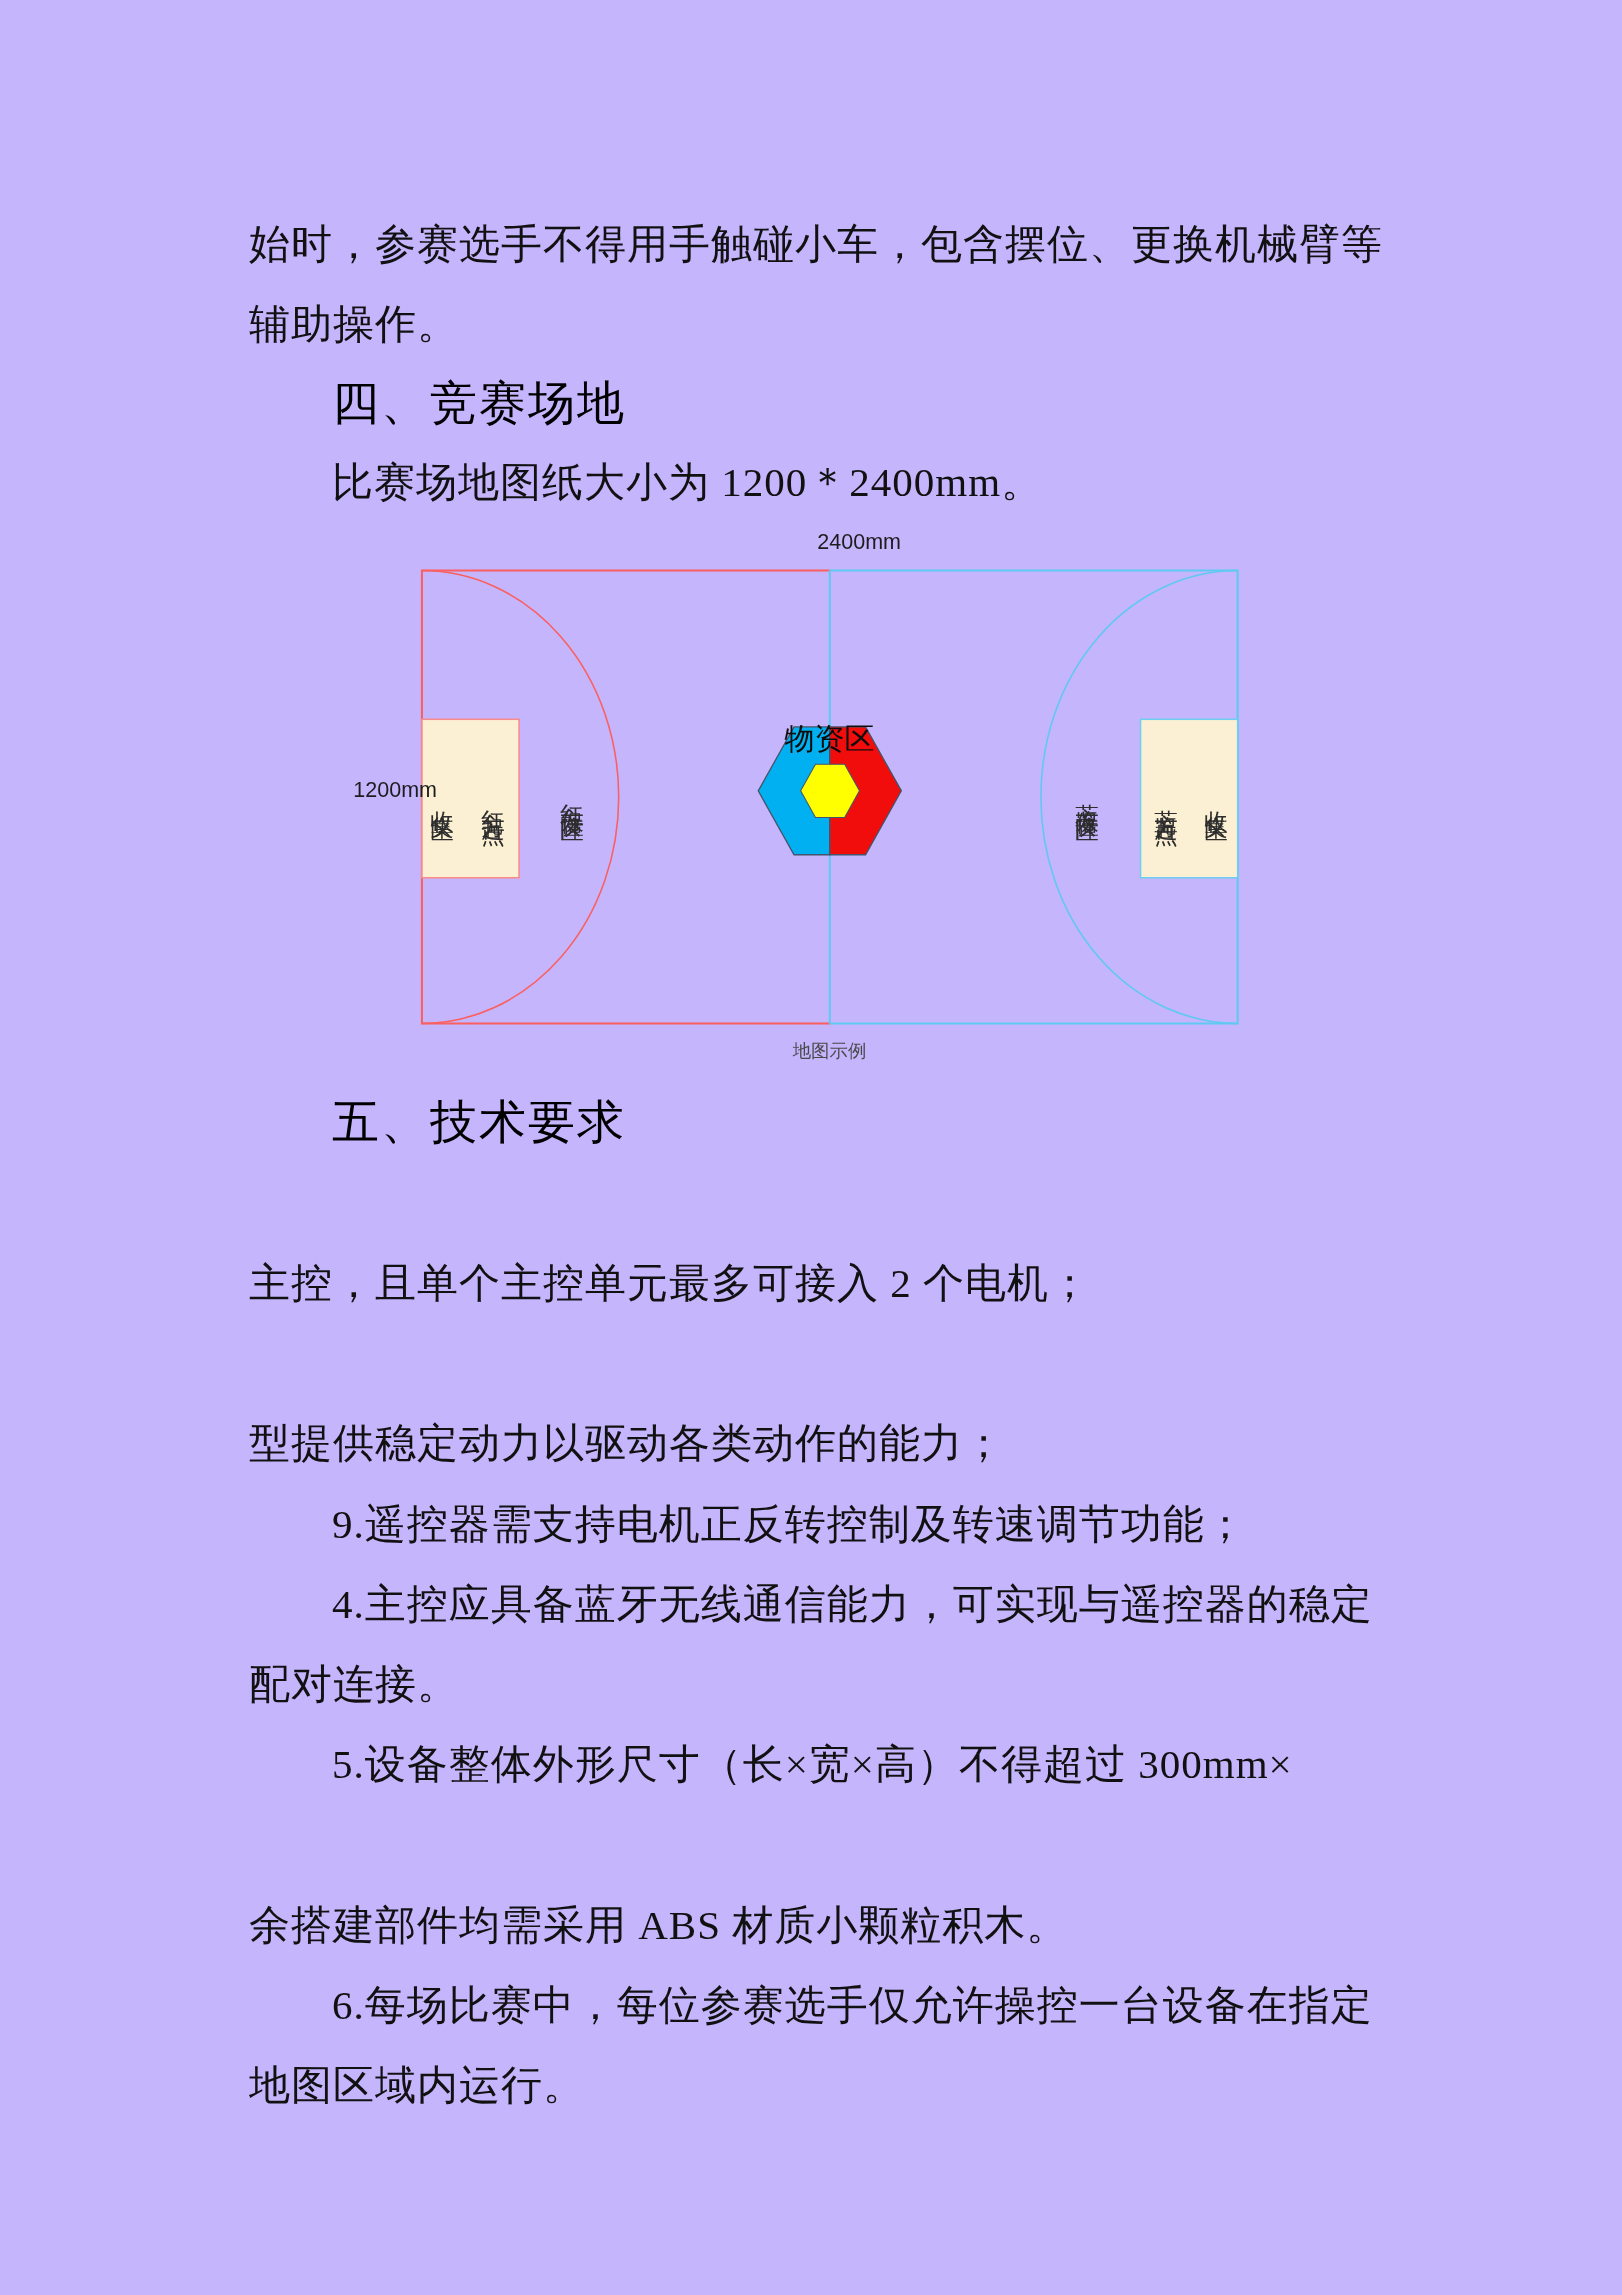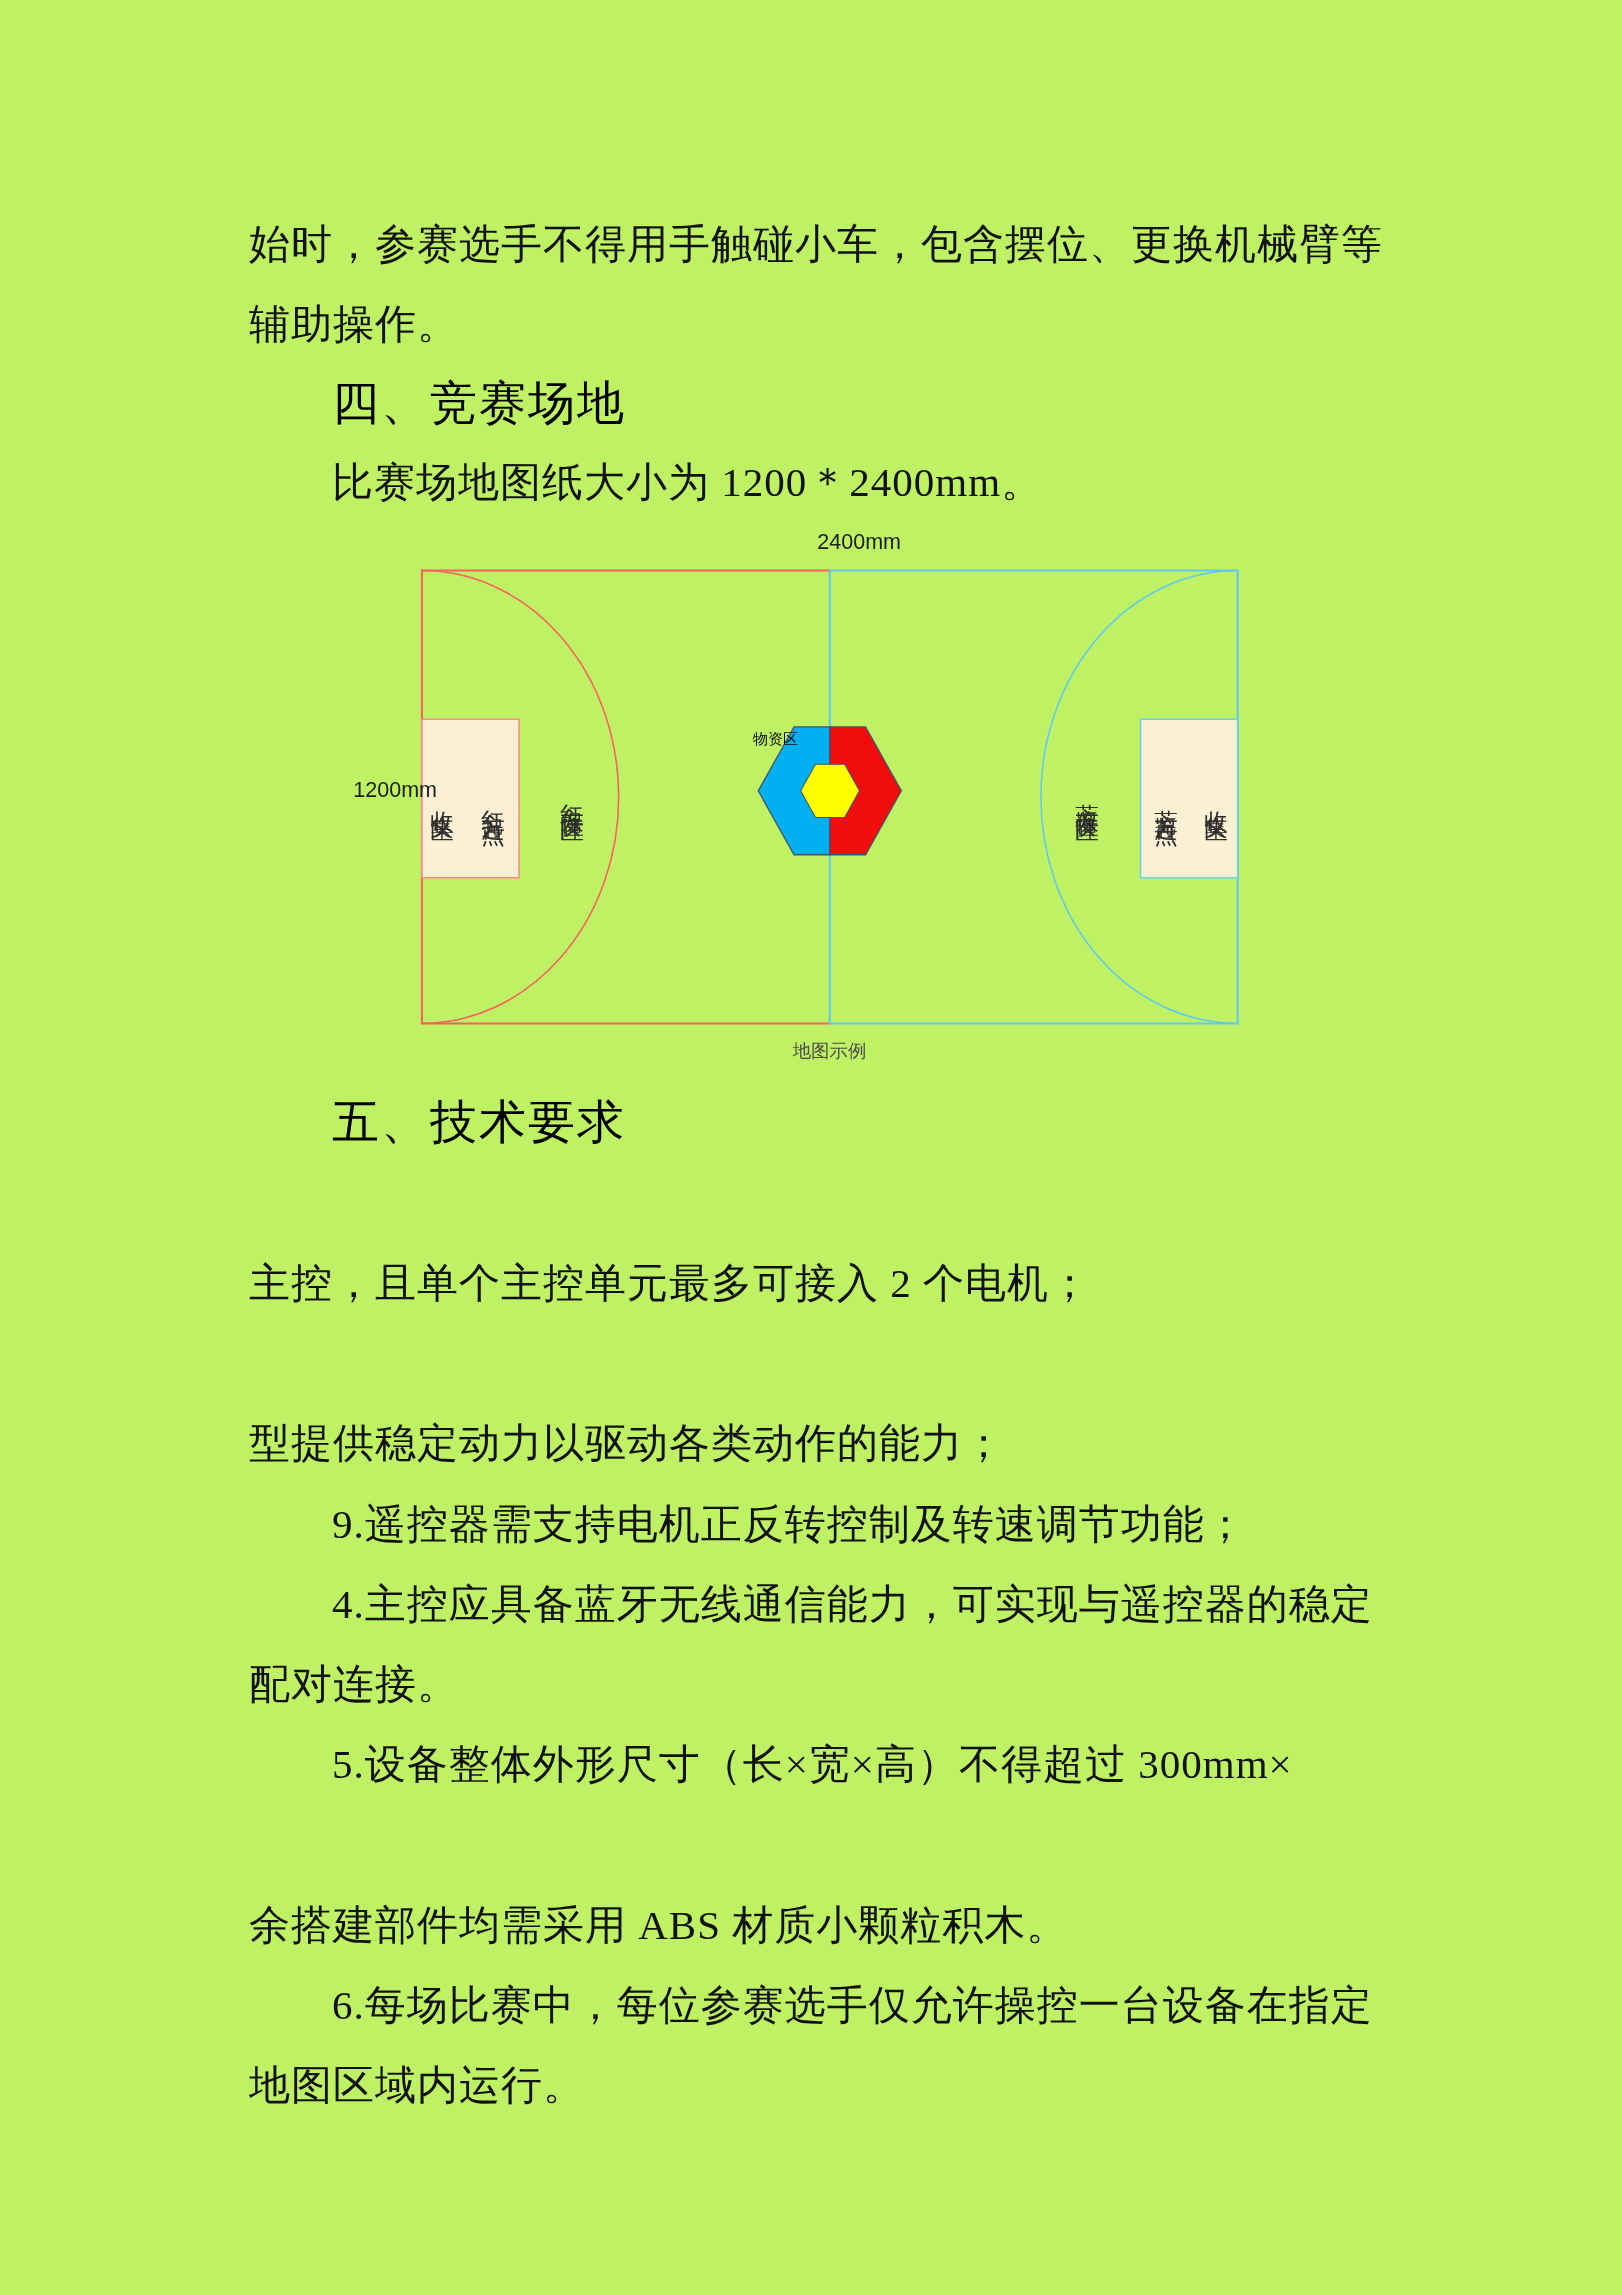--- a/index.html
+++ b/index.html
@@ -1,19 +1,19 @@
 <!DOCTYPE html>
 <html style="font-size:8.2px"><head>
 <meta charset="utf-8">
 <style>
   html,body{margin:0;padding:0;background:#888;}
   .page{
     position:relative;
     width:1623px;height:2295px;
-    background:#bef264;
+    background:#c4b5fd;
     overflow:hidden;
     font-family:"Liberation Serif","DejaVu Serif",serif;
   }
   .line{
     position:absolute;
     white-space:nowrap;
     font-size:41px;
     line-height:80px;
     letter-spacing:1px;
     color:#111111;
@@ -37,23 +37,24 @@
     font-family:"Liberation Sans","DejaVu Sans",sans-serif;
     font-size:21.5px;
     line-height:25.6px;
     color:#1d1d1d;
     text-align:right;
     width:153px;
   }
   .zone-title{
     position:absolute;
     font-family:"Liberation Sans","DejaVu Sans",sans-serif;
-    font-size:15px;
+    font-size:30px;
     line-height:26.6px;
     color:#0d0d0d;
+    text-align:center;
     width:153px;
   }
   .caption{
     position:absolute;
     font-family:"Liberation Sans","DejaVu Sans",sans-serif;
     font-size:18.4px;
     line-height:22.5px;
     color:#4a4a4a;
     text-align:center;
     width:153px;

